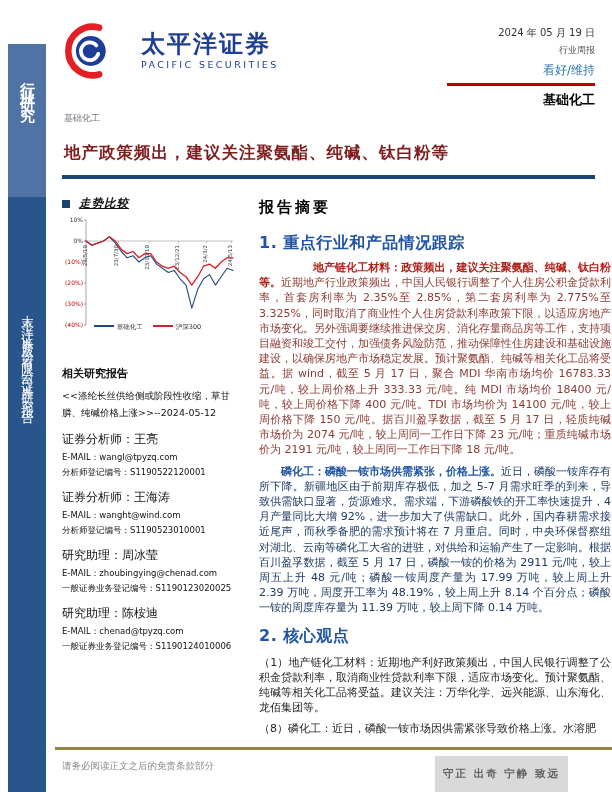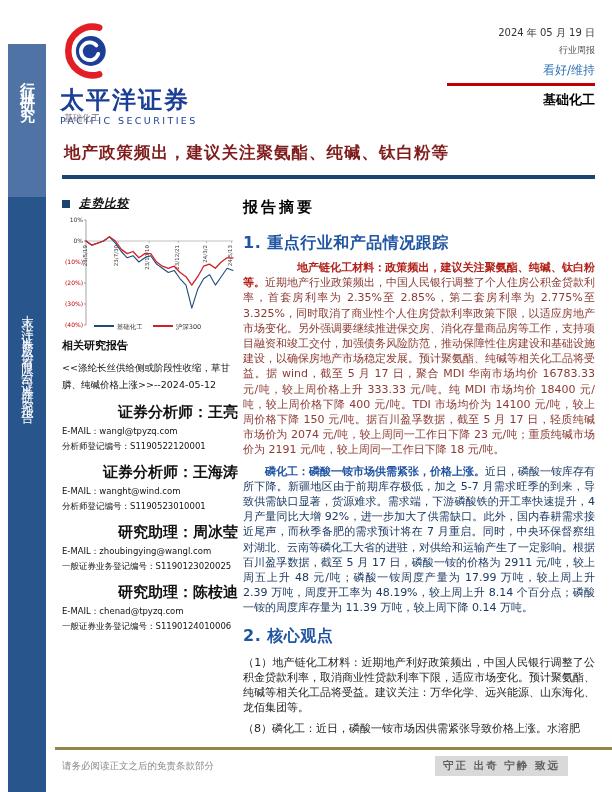--- a/index.html
+++ b/index.html
@@ -5,21 +5,21 @@
   html,body{margin:0;padding:0;background:#e8e8e8;}
   .page{position:relative;width:612px;height:792px;background:#ffffff;margin:0 auto;
         font-family:"DejaVu Sans",sans-serif;overflow:hidden;}
   
   .sidebar-top{position:absolute;left:8px;top:44px;width:38px;height:153px;background:#4e73a4;text-align:center;}
   .sidebar-bottom{position:absolute;left:8px;top:197px;width:38px;height:595px;background:#27558c;text-align:center;}
   .v-text{writing-mode:vertical-rl;text-orientation:upright;color:#ffffff;display:inline-block;}
   .sidebar-top .v-text{font-size:15px;letter-spacing:8px;padding-top:26px;font-weight:bold;}
   .sidebar-bottom .v-text{font-size:12.5px;letter-spacing:6px;padding-top:108px;}
   
-  .logo{position:absolute;left:60px;top:23px;display:flex;align-items:flex-start;gap:9px;flex-direction:column;}
+  .logo{position:absolute;left:60px;top:23px;display:flex;align-items:center;gap:25px;}
   .logo-icon{width:56px;height:56px;}
   .logo-cn{font-size:24px;font-weight:bold;color:#1c3e96;line-height:1.05;letter-spacing:2px;}
   .logo-en{font-size:9.5px;letter-spacing:2.4px;color:#1c3e96;margin-top:2px;}
   
   .meta{position:absolute;right:17px;top:26px;text-align:right;}
   .meta-date{font-size:10px;color:#333;}
   .meta-type{font-size:9px;color:#555;margin-top:4px;}
   .meta-rating{font-size:12px;color:#2e74b5;margin-top:5px;}
   .meta-rule{width:148px;height:3px;background:#c00000;margin:4px 0 5px auto;}
   .meta-industry{font-size:13px;font-weight:bold;color:#000;}
@@ -29,44 +29,44 @@
   .title-rule{position:absolute;left:62px;top:175px;width:533px;height:4px;background:#1a4570;}
   
   .trend-head{position:absolute;left:62px;top:196px;display:flex;align-items:center;gap:9px;}
   .bullet{width:8px;height:8px;background:#1a4570;}
   .trend-label{font-size:11.5px;font-weight:bold;font-style:italic;color:#111;letter-spacing:1px;text-decoration:underline;}
   #trend-chart{position:absolute;left:60px;top:214px;width:175px;height:124px;}
   #chart-legend{position:absolute;left:60px;top:323px;width:175px;display:flex;justify-content:center;
                 align-items:center;gap:10px;font-size:6.5px;color:#333;}
   .leg-line{display:inline-block;width:20px;height:2px;margin-right:3px;vertical-align:2px;}
   
-  .left-col{position:absolute;left:62px;top:338px;width:176px;color:#111;}
+  .left-col{position:absolute;left:62px;top:366px;width:176px;color:#111;}
   .related-title{font-size:11px;font-weight:bold;}
   .related-item{font-size:9.5px;line-height:16.5px;margin-top:7px;}
   .analyst{margin-top:10px;}
-  .analyst-role{font-size:15px;font-weight:bold;text-align:right;}
+  .analyst-role{font-size:12px;font-weight:normal;}
   .analyst-email{font-size:8.5px;margin-top:4px;}
   .analyst-reg{font-size:8.5px;margin-top:3px;}
   
-  .summary{position:absolute;left:243px;top:198px;width:352px;}
+  .summary{position:absolute;left:259px;top:198px;width:352px;}
   .summary-title{font-size:15px;font-weight:bold;letter-spacing:3px;color:#000;}
   .sec-title{font-size:16px;font-weight:bold;color:#2155a3;margin-top:16px;letter-spacing:0.5px;}
   .para{font-size:11px;line-height:15.2px;text-align:justify;margin-top:6px;text-indent:2em;}
   .para1{color:#8c3a32;}
   .para1 .lead{font-weight:bold;color:#b2221a;margin-left:32px;}
   .para2{color:#1c3a63;}
   .para2 .lead{font-weight:bold;color:#2155a3;}
   .sec2{margin-top:10px;}
   .point{font-size:11px;line-height:15.2px;text-align:justify;margin-top:6px;color:#1f1f1f;}
   .point1{margin-top:8px;}
   
   .footer-rule{position:absolute;left:55px;top:747px;width:557px;height:2.5px;background:#968447;}
   .footer-disclaimer{position:absolute;left:62px;top:760px;font-size:9.5px;color:#8a8a8a;}
   .footer-motto{position:absolute;left:435px;top:756px;background:#d9d9d9;color:#5f5f5f;
-                font-size:10.5px;font-weight:bold;letter-spacing:2px;padding:3px 8px;}
+                font-size:10.5px;font-weight:bold;letter-spacing:2px;padding:11px 8px;}
 </style>
 </head>
 <body>
 
 <div class="page">
 
   <div class="sidebar-top">
     <span class="v-text">行业研究</span>
   </div>
   <div class="sidebar-bottom">
@@ -147,21 +147,21 @@
       <div class="analyst-email"><span>E-MAIL：</span><span>wangl@tpyzq.com</span></div>
       <div class="analyst-reg"><span>分析师登记编号：</span><span>S1190522120001</span></div>
     </div>
     <div class="analyst">
       <div class="analyst-role"><span>证券分析师：</span><span>王海涛</span></div>
       <div class="analyst-email"><span>E-MAIL：</span><span>wanght@wind.com</span></div>
       <div class="analyst-reg"><span>分析师登记编号：</span><span>S1190523010001</span></div>
     </div>
     <div class="analyst">
       <div class="analyst-role"><span>研究助理：</span><span>周冰莹</span></div>
-      <div class="analyst-email"><span>E-MAIL：</span><span>zhoubingying@wangl.com</span></div>
+      <div class="analyst-email"><span>E-MAIL：</span><span>zhoubingying@chenad.com</span></div>
       <div class="analyst-reg"><span>一般证券业务登记编号：</span><span>S1190123020025</span></div>
     </div>
     <div class="analyst">
       <div class="analyst-role"><span>研究助理：</span><span>陈桉迪</span></div>
       <div class="analyst-email"><span>E-MAIL：</span><span>chenad@tpyzq.com</span></div>
       <div class="analyst-reg"><span>一般证券业务登记编号：</span><span>S1190124010006</span></div>
     </div>
   </div>
 
   <div class="summary">

